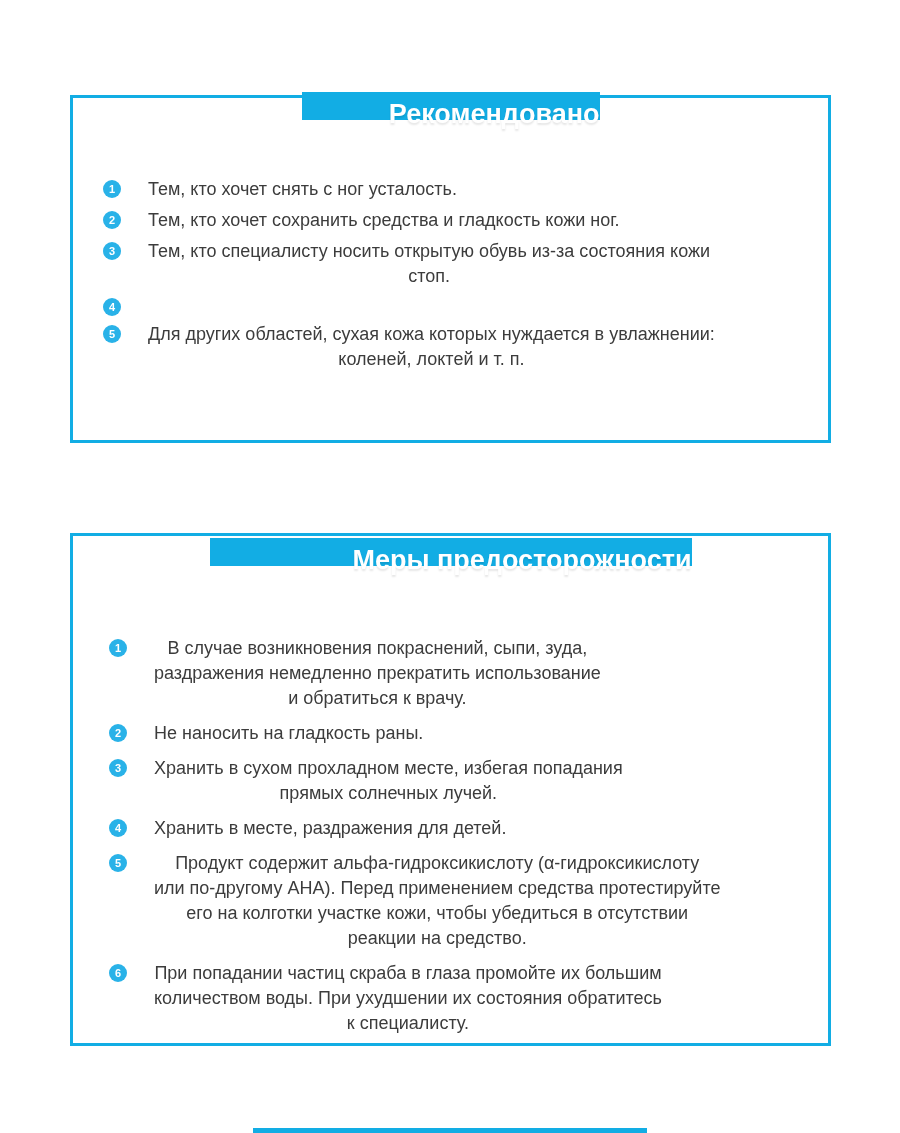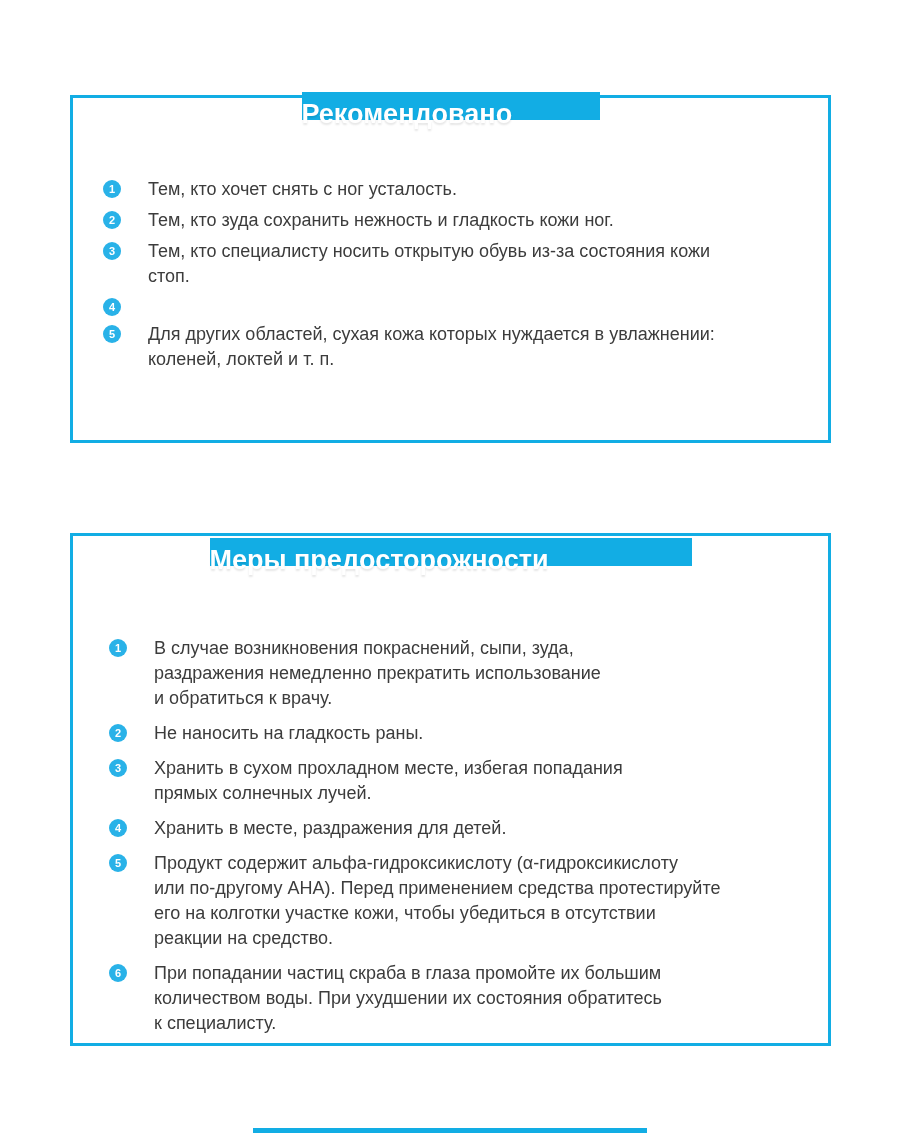--- a/index.html
+++ b/index.html
@@ -23,21 +23,21 @@
   .banner {
     position: absolute;
     left: 50%;
     transform: translateX(-50%);
     height: 28px;
     line-height: 44px;
     background: #12ade4;
     color: #ffffff;
     font-weight: bold;
     font-size: 27px;
-    text-align: left;
+    text-align: right;
     text-shadow: 0 2px 2px rgba(0,0,0,0.10);
     white-space: nowrap;
   }
   .banner-1 { top: -6px; width: 298px; }
   .banner-2 { top: 2px;  width: 482px; }
   .items {
     position: absolute;
     left: 0; right: 0;
   }
   .items-1 { top: 79px; padding: 0 10px 0 30px; }
@@ -59,20 +59,21 @@
     font-size: 11px;
     font-weight: bold;
     line-height: 18px;
     text-align: center;
   }
   .item-text {
     white-space: pre-line;
     color: #3c3c3c;
     font-size: 18px;
     line-height: 25px;
+    text-align: center;
   }
   .bottom-sliver {
     position: absolute;
     left: 253px;
     bottom: 0;
     width: 394px;
     height: 5px;
     background: #12ade4;
   }
 </style>
@@ -81,21 +82,21 @@
 
 <div class="section-card card-1">
   <div class="banner banner-1">Рекомендовано</div>
   <div class="items items-1">
     <div class="item">
       <span class="badge">1</span>
       <span class="item-text">Тем, кто хочет снять с ног усталость.</span>
     </div>
     <div class="item">
       <span class="badge">2</span>
-      <span class="item-text">Тем, кто зуда сохранить нежность и гладкость кожи ног.</span>
+      <span class="item-text">Тем, кто хочет сохранить средства и гладкость кожи ног.</span>
     </div>
     <div class="item">
       <span class="badge">3</span>
       <span class="item-text">Тем, кто специалисту носить открытую обувь из-за состояния кожи
 стоп.</span>
     </div>
     <div class="item">
       <span class="badge">4</span>
     </div>
     <div class="item">

